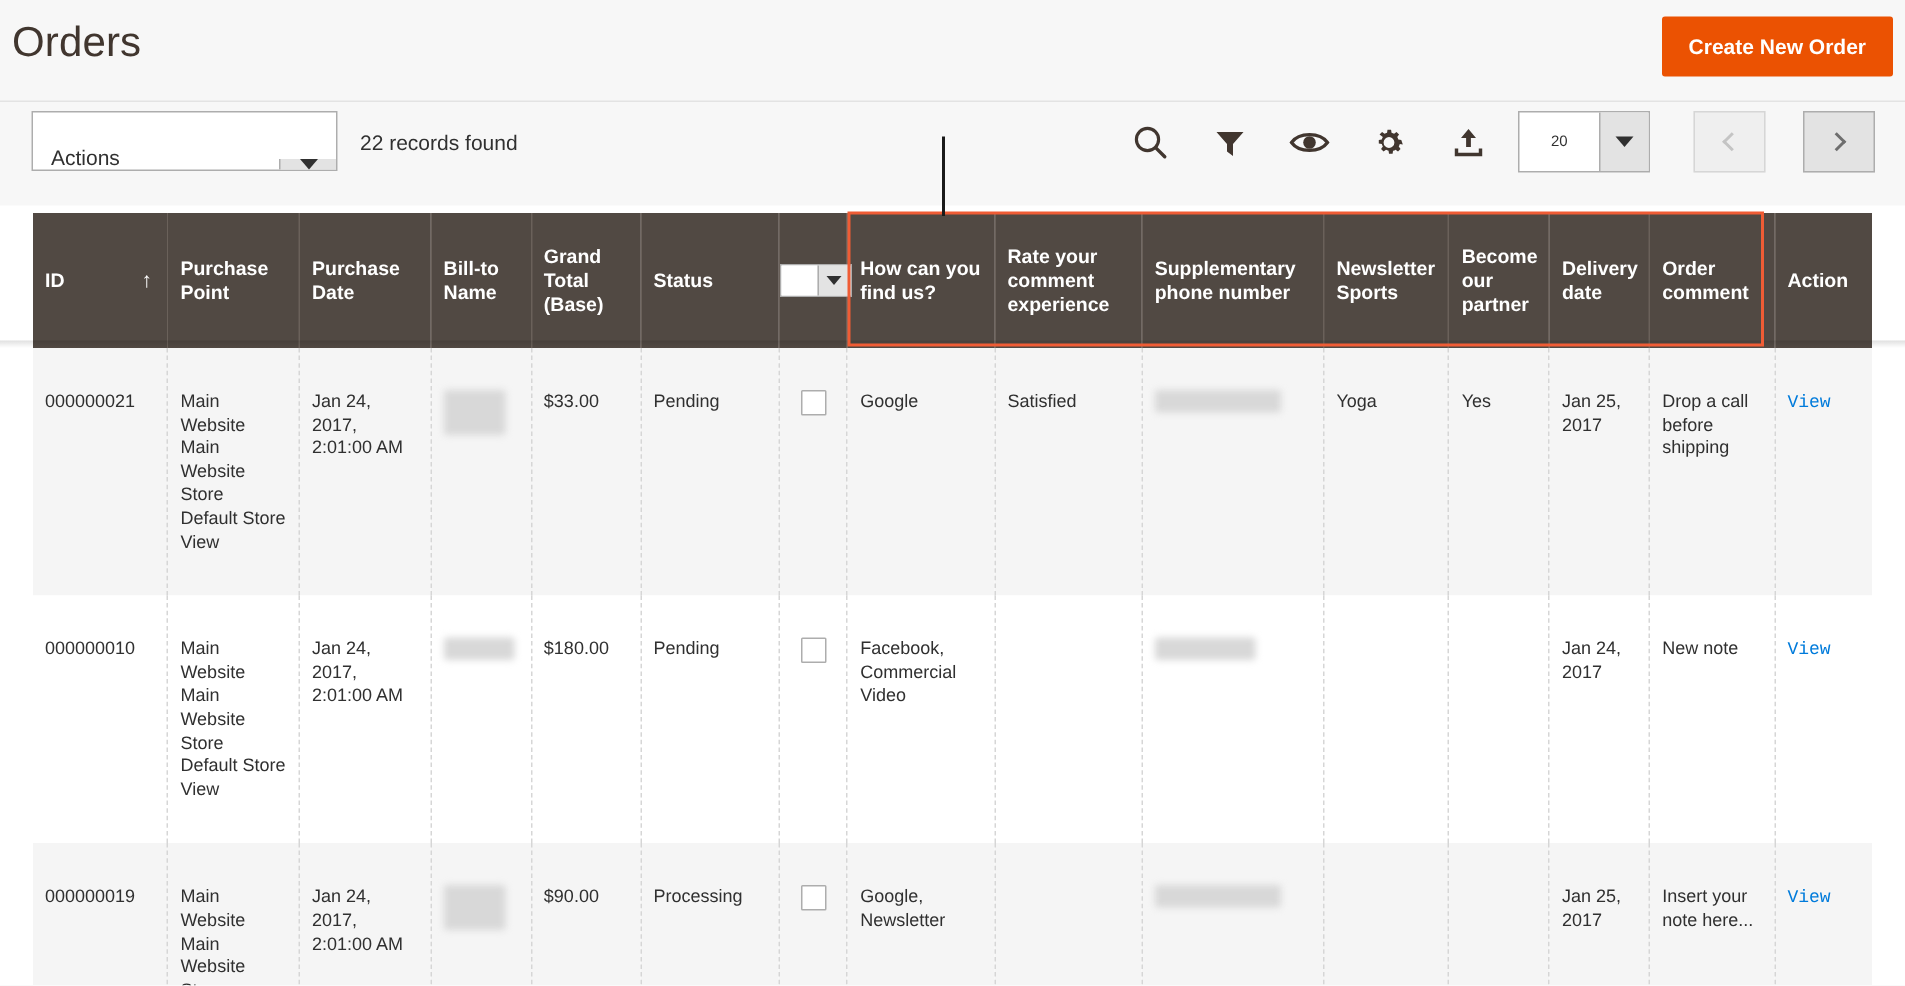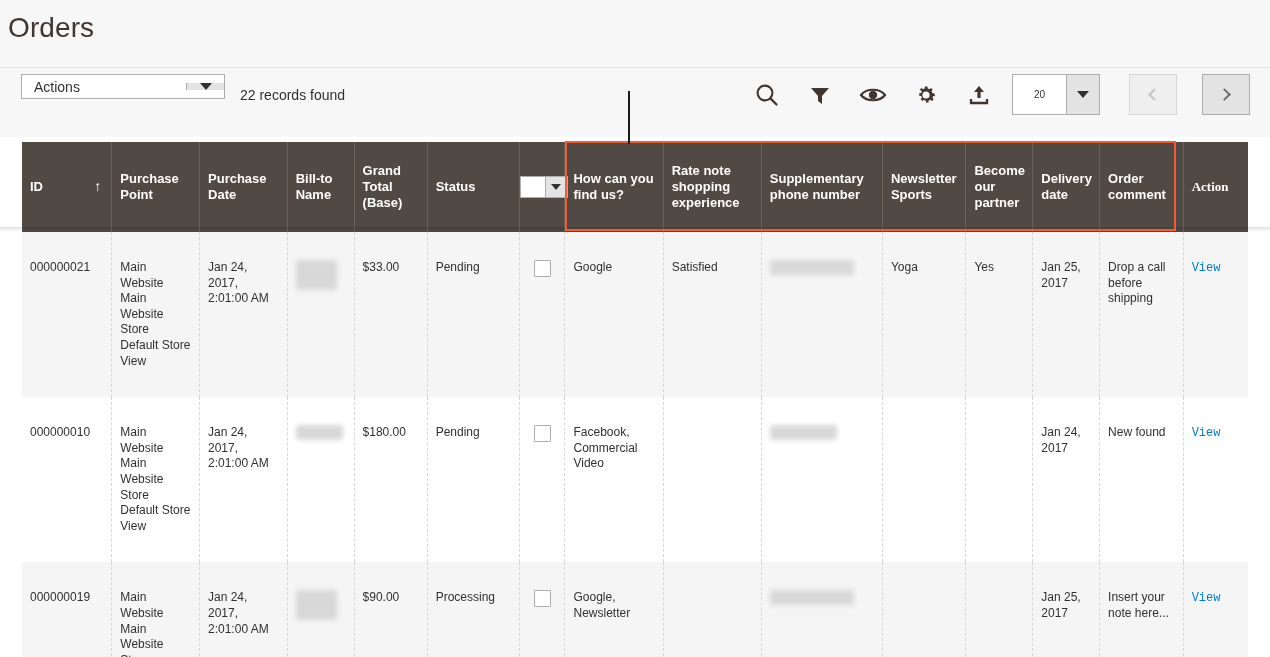--- a/index.html
+++ b/index.html
@@ -33,23 +33,23 @@
     cursor: pointer; line-height: 40px;
   }
 
   
   .toolbar {
     position: absolute; left: 0; top: 69px; width: 1270px; height: 68px;
     background: #f7f7f7;
   }
   .actions-select {
     position: absolute; left: 21px; top: 5px;
-    width: 204px; height: 25px;
+    width: 204px; height: 40px;
     border: 1px solid #adadad; background: #fff;
-    display: flex; align-items: center;
+    display: flex; align-items: flex-end;
   }
   .actions-select .lbl {
     flex: 1; display: flex; align-items: center;
     padding-left: 12px; font-size: 14px; color: #303030;
   }
   .actions-select .arrow-box {
     width: 38px; background: #e3e3e3; border-left: 1px solid #adadad;
     display: flex; align-items: center; justify-content: center;
   }
   .caret-down {
@@ -142,21 +142,21 @@
   table.grid thead th {
     background: #514943; color: #fff;
     font-size: 13px; font-weight: bold;
     text-align: left;
     vertical-align: middle;
     padding: 10px 8px;
     height: 90px;
     border-right: 1px solid #6a615a;
     line-height: 1.25;
   }
-  table.grid thead th:last-child { border-right: none; font-family: Liberation Serif, serif; }
+  table.grid thead th:last-child { border-right: none; }
   table.grid thead th.id-col { position: relative; }
   .sort-arrow {
     position: absolute; right: 10px; top: 50%;
     transform: translateY(-50%);
     font-size: 14px; color: #fff; font-weight: normal;
   }
   .select-head { text-align: center !important; padding: 0 !important; }
   .select-ctl {
     display: inline-flex; align-items: stretch;
     height: 22px; border: 1px solid #adadad; background: #fff;
@@ -207,20 +207,21 @@
     z-index: 20; pointer-events: none;
   }
 </style>
 </head>
 <body>
 
 <div class="page">
 
   <div class="page-header">
     <div class="page-title">Orders</div>
+    <button class="create-btn">Create New Order</button>
   </div>
 
   <div class="toolbar">
 
     <div class="actions-select">
       <div class="lbl">Actions</div>
       <div class="arrow-box">
         <span class="caret-down"></span>
       </div>
     </div>
@@ -308,21 +309,21 @@
           <th>Status</th>
           <th class="select-head">
             <span class="select-ctl">
               <span class="cb"></span>
               <span class="dd">
                 <span class="caret-down"></span>
               </span>
             </span>
           </th>
           <th>How can you find us?</th>
-          <th>Rate note shopping experience</th>
+          <th>Rate your comment experience</th>
           <th>Supplementary phone number</th>
           <th>Newsletter Sports</th>
           <th>Become our partner</th>
           <th>Delivery date</th>
           <th>Order comment</th>
           <th>Action</th>
         </tr>
       </thead>
       <tbody>
         <tr class="odd">
@@ -353,21 +354,21 @@
           <td><span class="redacted">Test&nbsp;Test</span></td>
           <td>$180.00</td>
           <td>Pending</td>
           <td class="cb-cell"><span class="row-cb"></span></td>
           <td>Facebook, Commercial Video</td>
           <td></td>
           <td><span class="redacted">1234567890</span></td>
           <td></td>
           <td></td>
           <td>Jan 24, 2017</td>
-          <td>New found</td>
+          <td>New note</td>
           <td><span class="view-link">View</span></td>
         </tr>
         <tr class="odd">
           <td>000000019</td>
           <td class="store-view">Main Website
 Main Website Store
 Default Store View</td>
           <td>Jan 24, 2017, 2:01:00 AM</td>
           <td><span class="redacted">Chinh&nbsp;<br>Nguyen</span></td>
           <td>$90.00</td>

